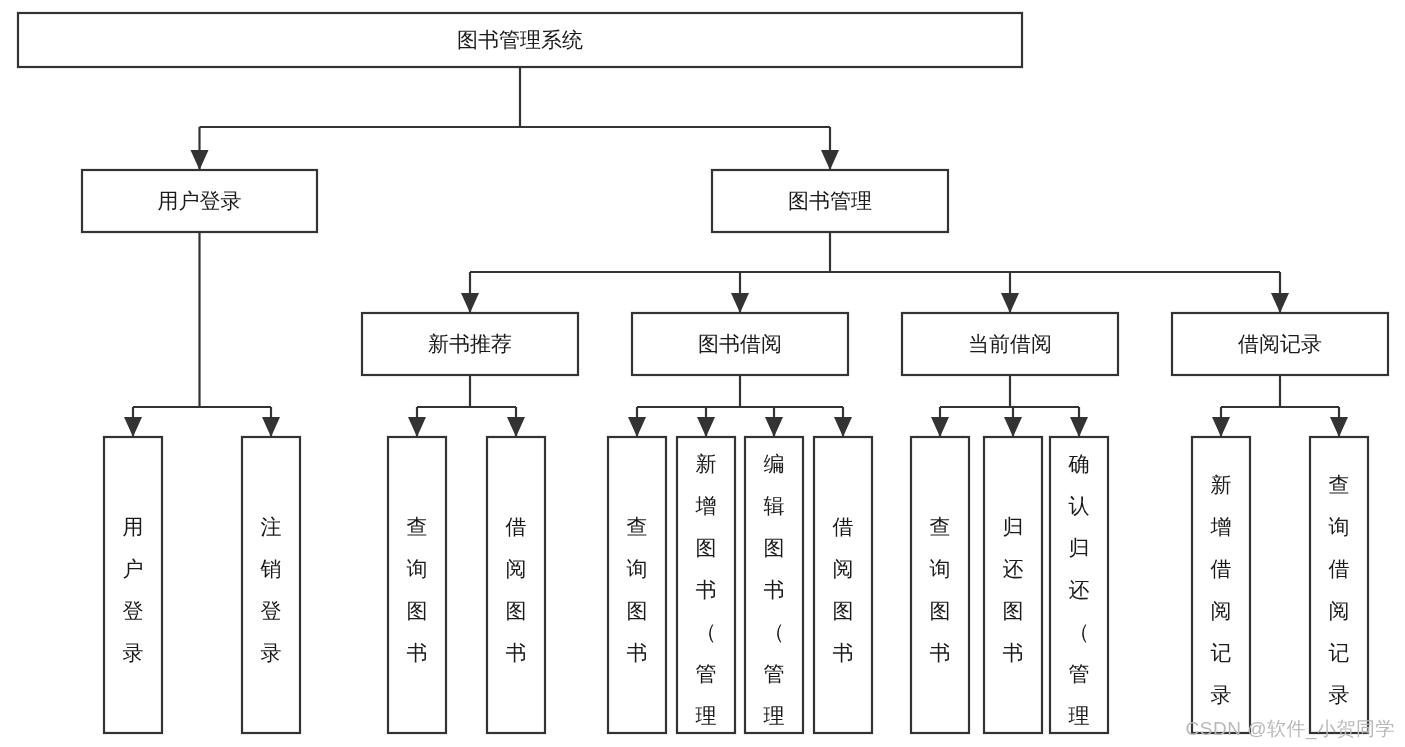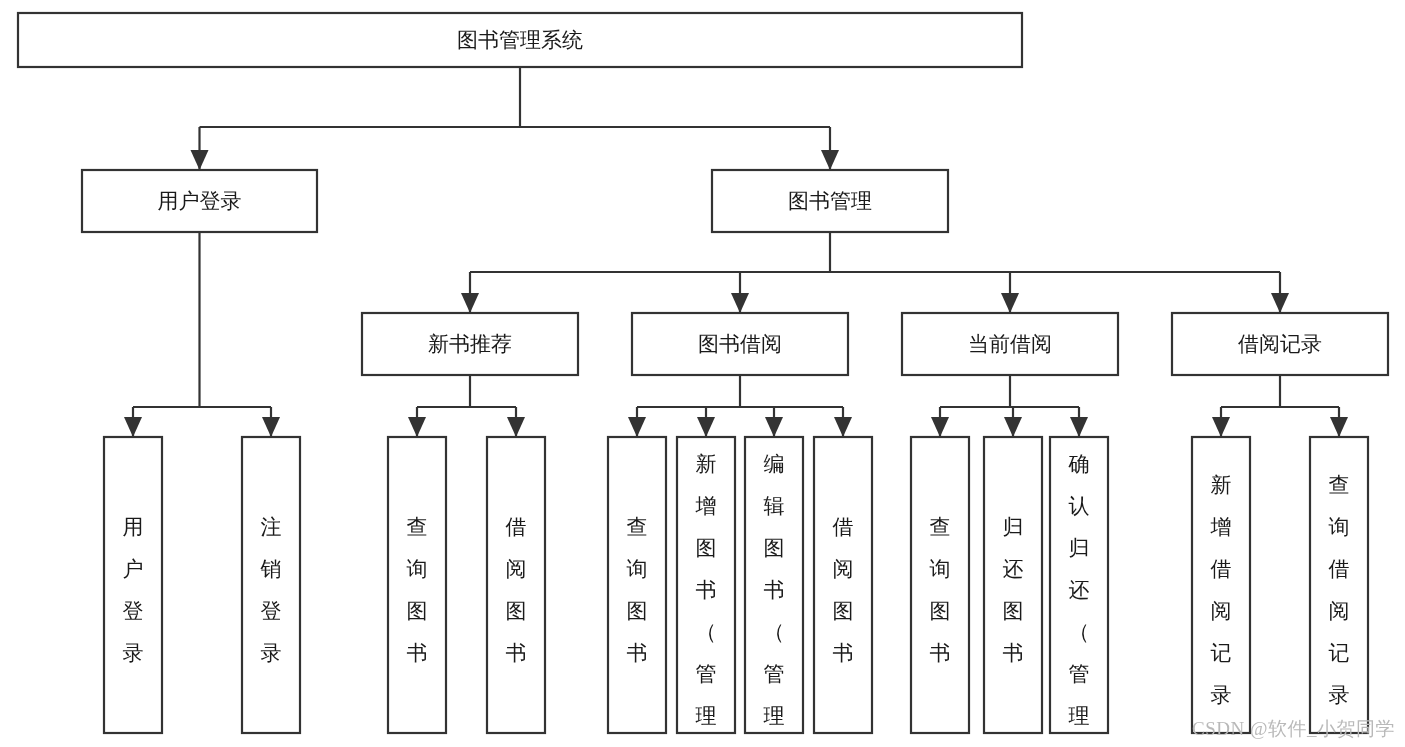--- a/index.html
+++ b/index.html
@@ -43,21 +43,21 @@
     fill: none;
   }
   .arrow-head {
     fill: #333333;
     stroke: none;
   }
   .watermark {
     position: absolute;
     right: 10px;
     bottom: 5px;
-    font-family: Liberation Serif, serif;
+    font-family: Liberation Sans, sans-serif;
     font-size: 19px;
     color: #b9b9b9;
     white-space: nowrap;
     pointer-events: none;
     letter-spacing: 0.5px;
   }
 </style>
 </head>
 <body>
 

